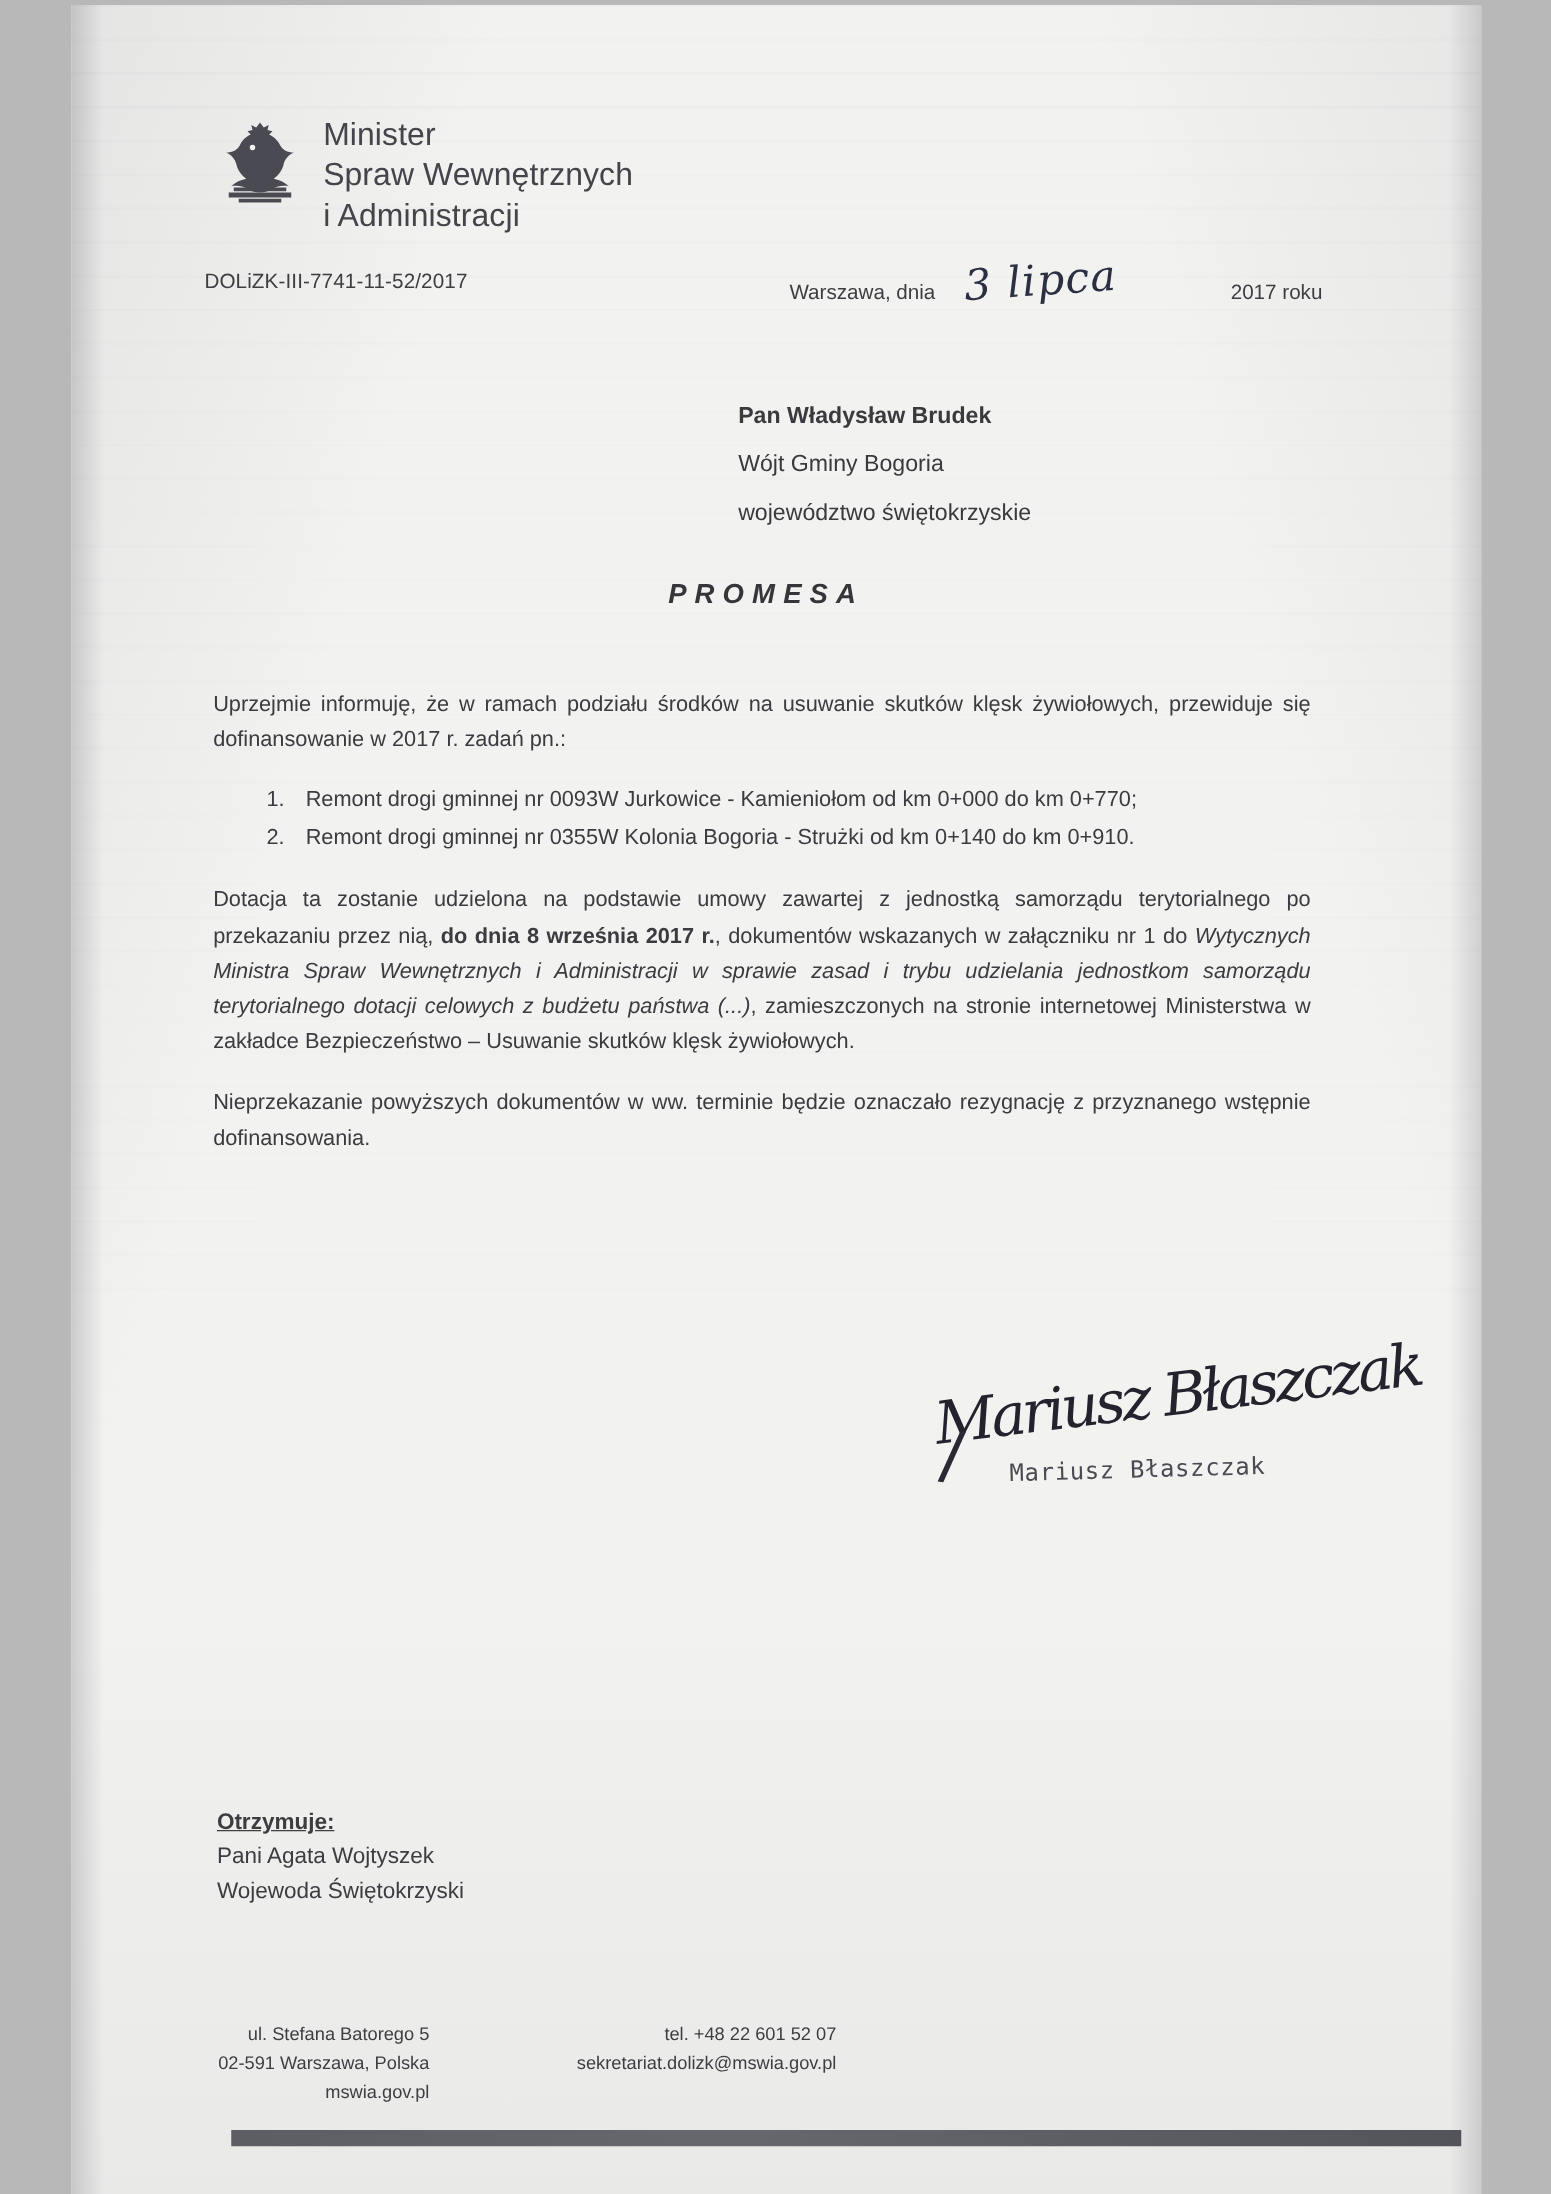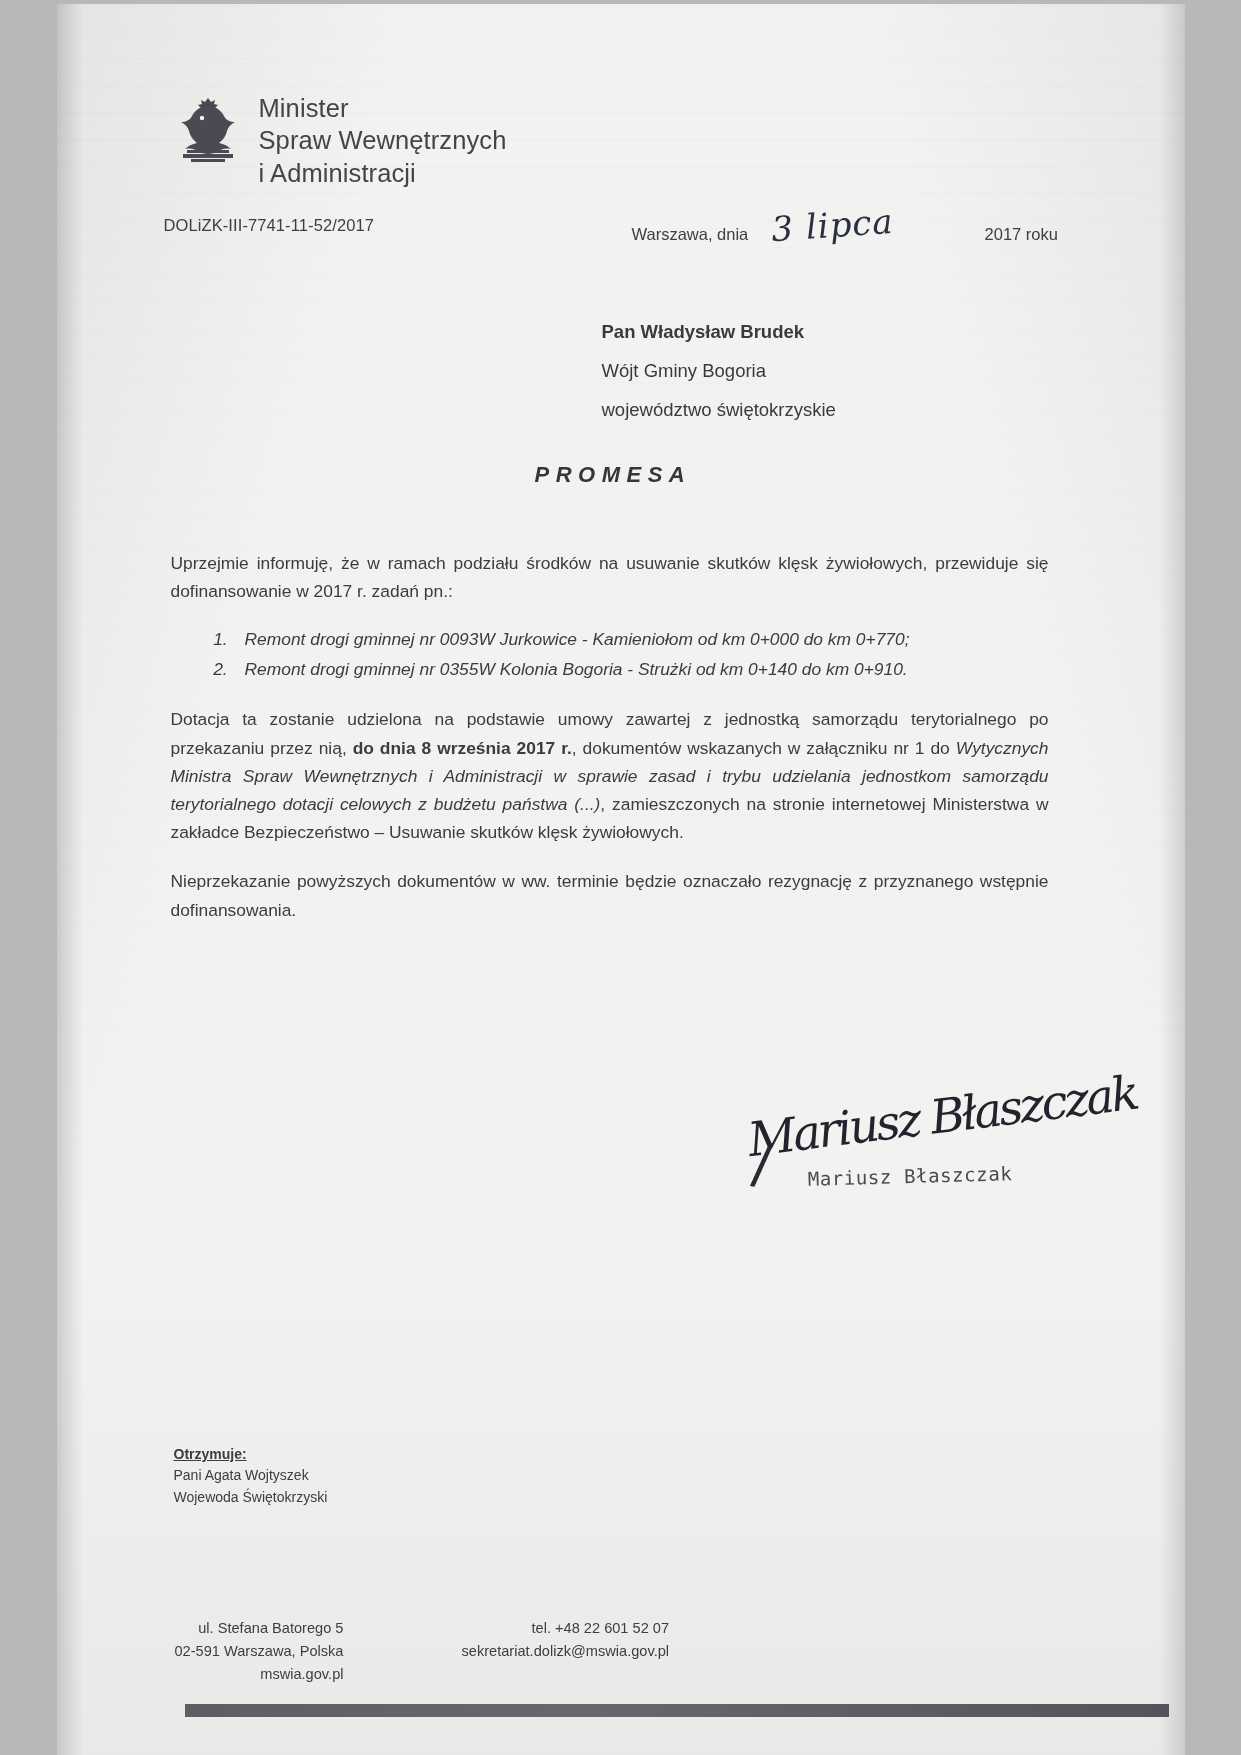--- a/index.html
+++ b/index.html
@@ -80,21 +80,21 @@
     color: #2b2f42;
     transform: rotate(-4deg) translateY(-9px);
     padding: 0 16px;
     letter-spacing: 1px;
   }
   .date-year { margin-left: 66px; }
 
   
   .addressee {
     position: absolute;
-    left: 545px;
+    left: 534px;
     top: 308px;
     font-size: 18.5px;
     line-height: 2.12;
     color: #3a3a3e;
   }
   .addressee .nm { font-weight: 700; }
 
   
   .doc-title {
     position: absolute;
@@ -119,21 +119,20 @@
   }
   .body p {
     margin: 0 0 21px 0;
     text-align: justify;
   }
   .body b { font-weight: 700; }
   .body i { font-style: italic; }
   ol.tasks {
     margin: 4px 0 22px 0;
     padding-left: 62px;
-    font-style: italic;
     line-height: 1.58;
   }
   ol.tasks li {
     margin-bottom: 2px;
     padding-left: 12px;
     font-size: 17.4px;
   }
 
   
   .sig-wrap {
@@ -170,21 +169,21 @@
     color: #2a2a34;
     transform: rotate(9deg);
     line-height: 1;
   }
 
   
   .receives {
     position: absolute;
     left: 117px;
     top: 1440px;
-    font-size: 14px;
+    font-size: 18px;
     line-height: 1.52;
     color: #3c3c41;
   }
   .receives .hdr {
     font-weight: 700;
     text-decoration: underline;
   }
 
   
   .footer {

